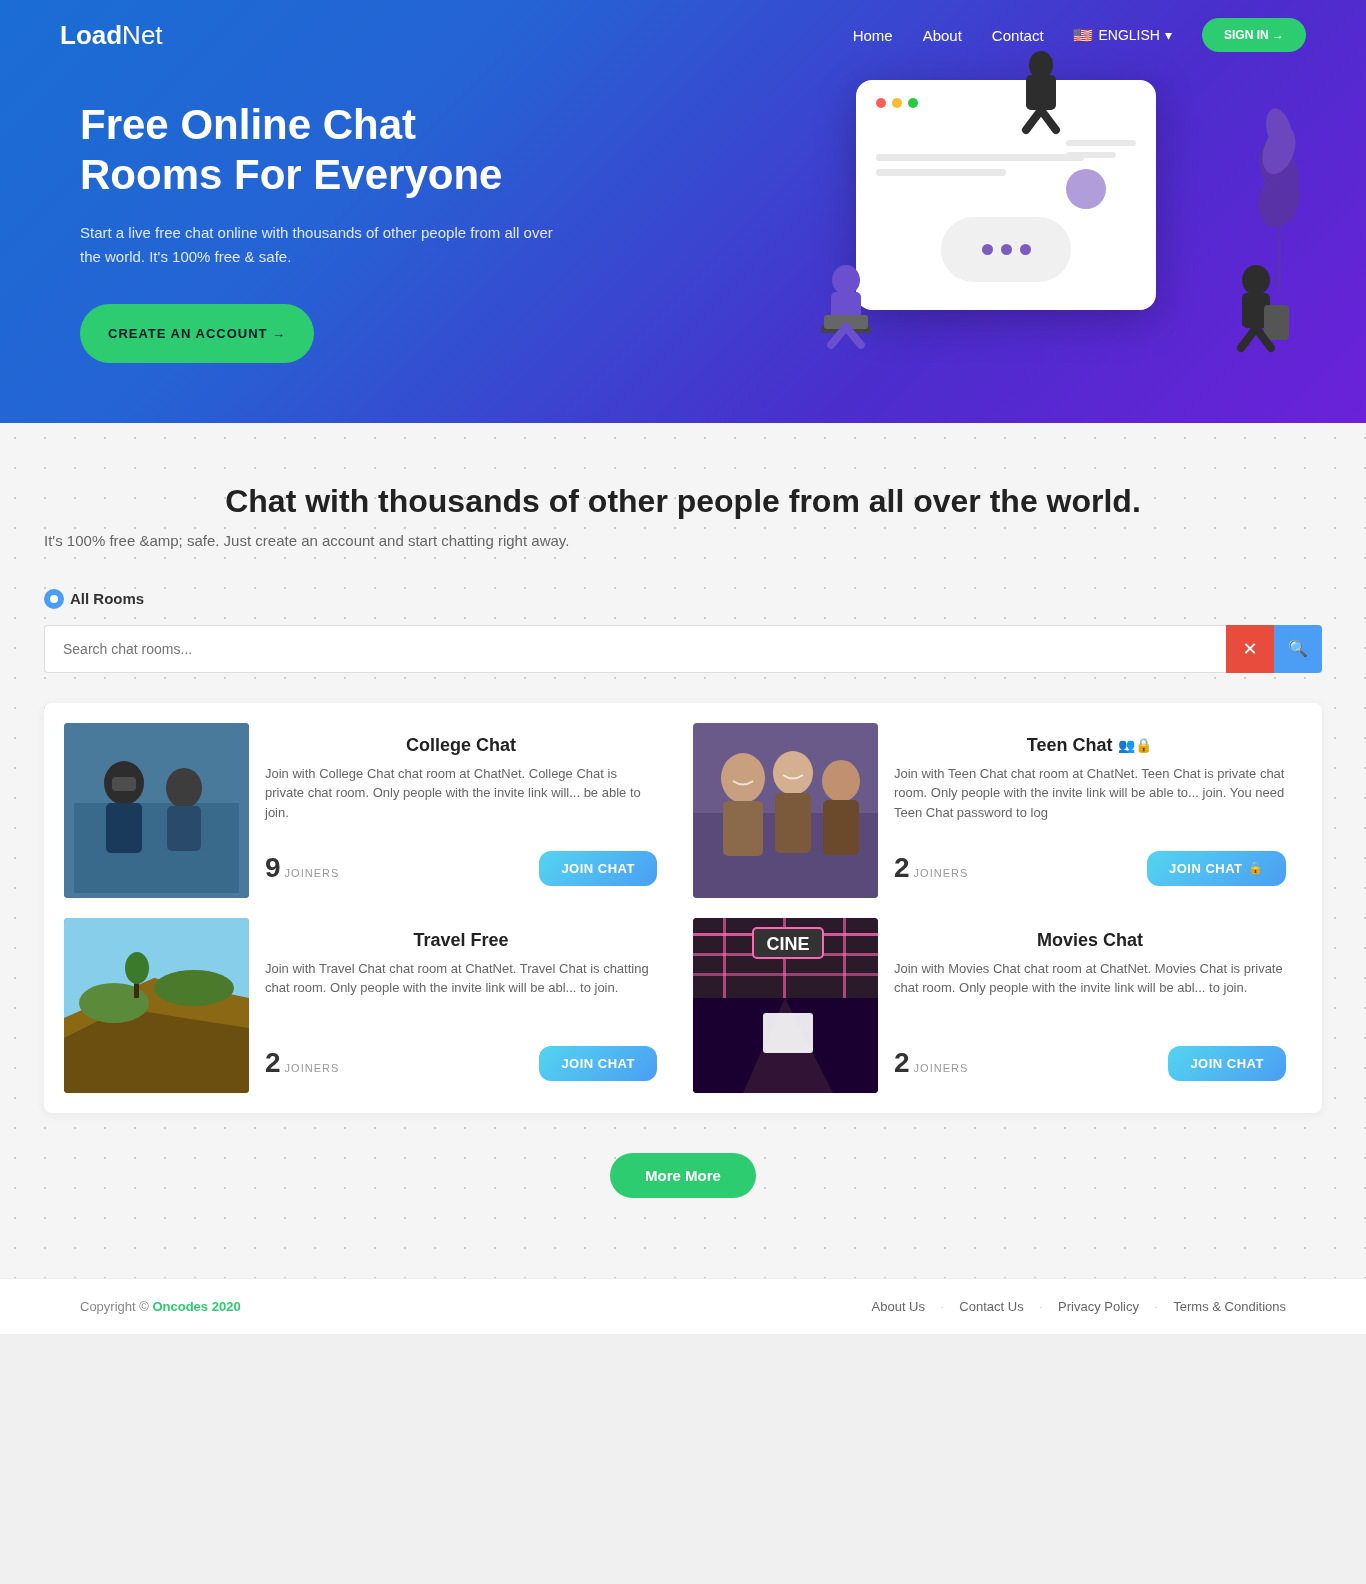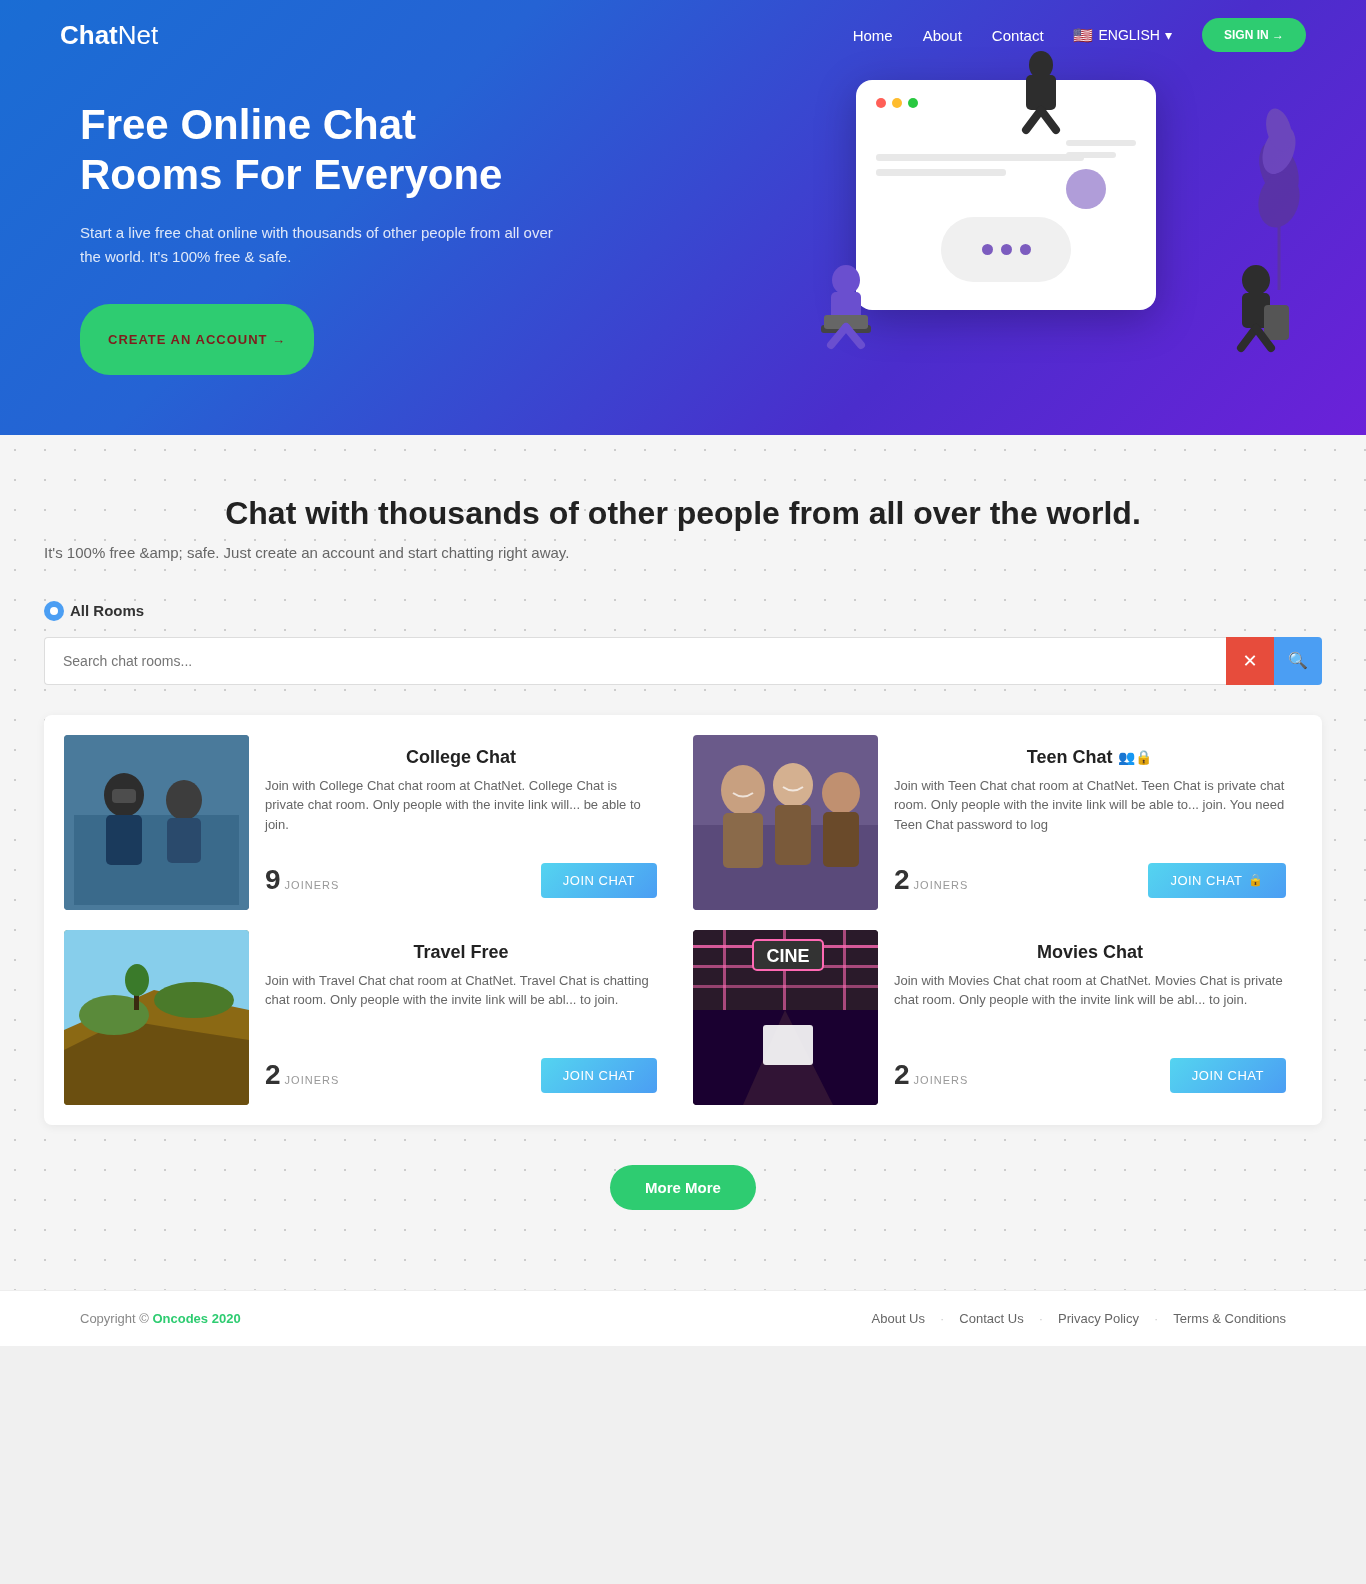--- a/index.html
+++ b/index.html
@@ -46,23 +46,23 @@
       padding: 100px 80px 60px 80px;
       display: flex;
       align-items: center;
       overflow: hidden;
     }
     .hero-content { max-width: 480px; z-index: 2; }
     .hero-title { color: #fff; font-size: 42px; font-weight: 700; line-height: 1.2; margin-bottom: 20px; }
     .hero-subtitle { color: rgba(255,255,255,0.85); font-size: 15px; line-height: 1.6; margin-bottom: 35px; }
     .btn-create {
       background: #2ecc71;
-      color: #7f1d1d;
-      border: none;
-      padding: 28px 28px;
+      color: #0f172a;
+      border: none;
+      padding: 22px 28px;
       border-radius: 30px;
       font-size: 13px;
       font-weight: 700;
       cursor: pointer;
       letter-spacing: 1px;
       text-transform: uppercase;
     }
 
     
     .hero-illustration {
@@ -146,23 +146,23 @@
     .card-desc { font-size: 13px; color: #666; line-height: 1.5; flex: 1; }
     .card-footer { display: flex; align-items: center; justify-content: space-between; margin-top: 14px; }
     .joiners { display: flex; align-items: baseline; gap: 4px; }
     .joiners-count { font-size: 28px; font-weight: 700; color: #333; }
     .joiners-label { font-size: 11px; color: #999; letter-spacing: 1px; text-transform: uppercase; }
     .btn-join {
       background: linear-gradient(135deg, #54d4f0, #4b9ef3);
       color: #fff;
       border: none;
       padding: 10px 22px;
-      border-radius: 4px;
+      border-radius: 12px;
       font-size: 13px;
-      font-weight: 400;
+      font-weight: 700;
       cursor: pointer;
       letter-spacing: 0.5px;
       text-transform: uppercase;
       display: flex;
       align-items: center;
       gap: 6px;
     }
     .lock-icon { font-size: 12px; }
 
     
@@ -190,21 +190,21 @@
       color: #888;
     }
     .footer-links { display: flex; gap: 15px; }
     .footer-link { color: #666; text-decoration: none; font-size: 13px; }
   </style>
 </head>
 <body>
 
 <nav class="navbar">
   <div class="navbar-brand">
-    <span class="brand-chat">Chat</span>
+    <span class="brand-chat">Load</span>
     <span class="brand-net">Net</span>
   </div>
   <div class="navbar-links">
     <a href="#" class="nav-link">Home</a>
     <a href="#" class="nav-link">About</a>
     <a href="#" class="nav-link">Contact</a>
     <div class="nav-lang">
       <span class="flag-icon">🇺🇸</span>
       <span>ENGLISH</span>
       <span>▾</span>

